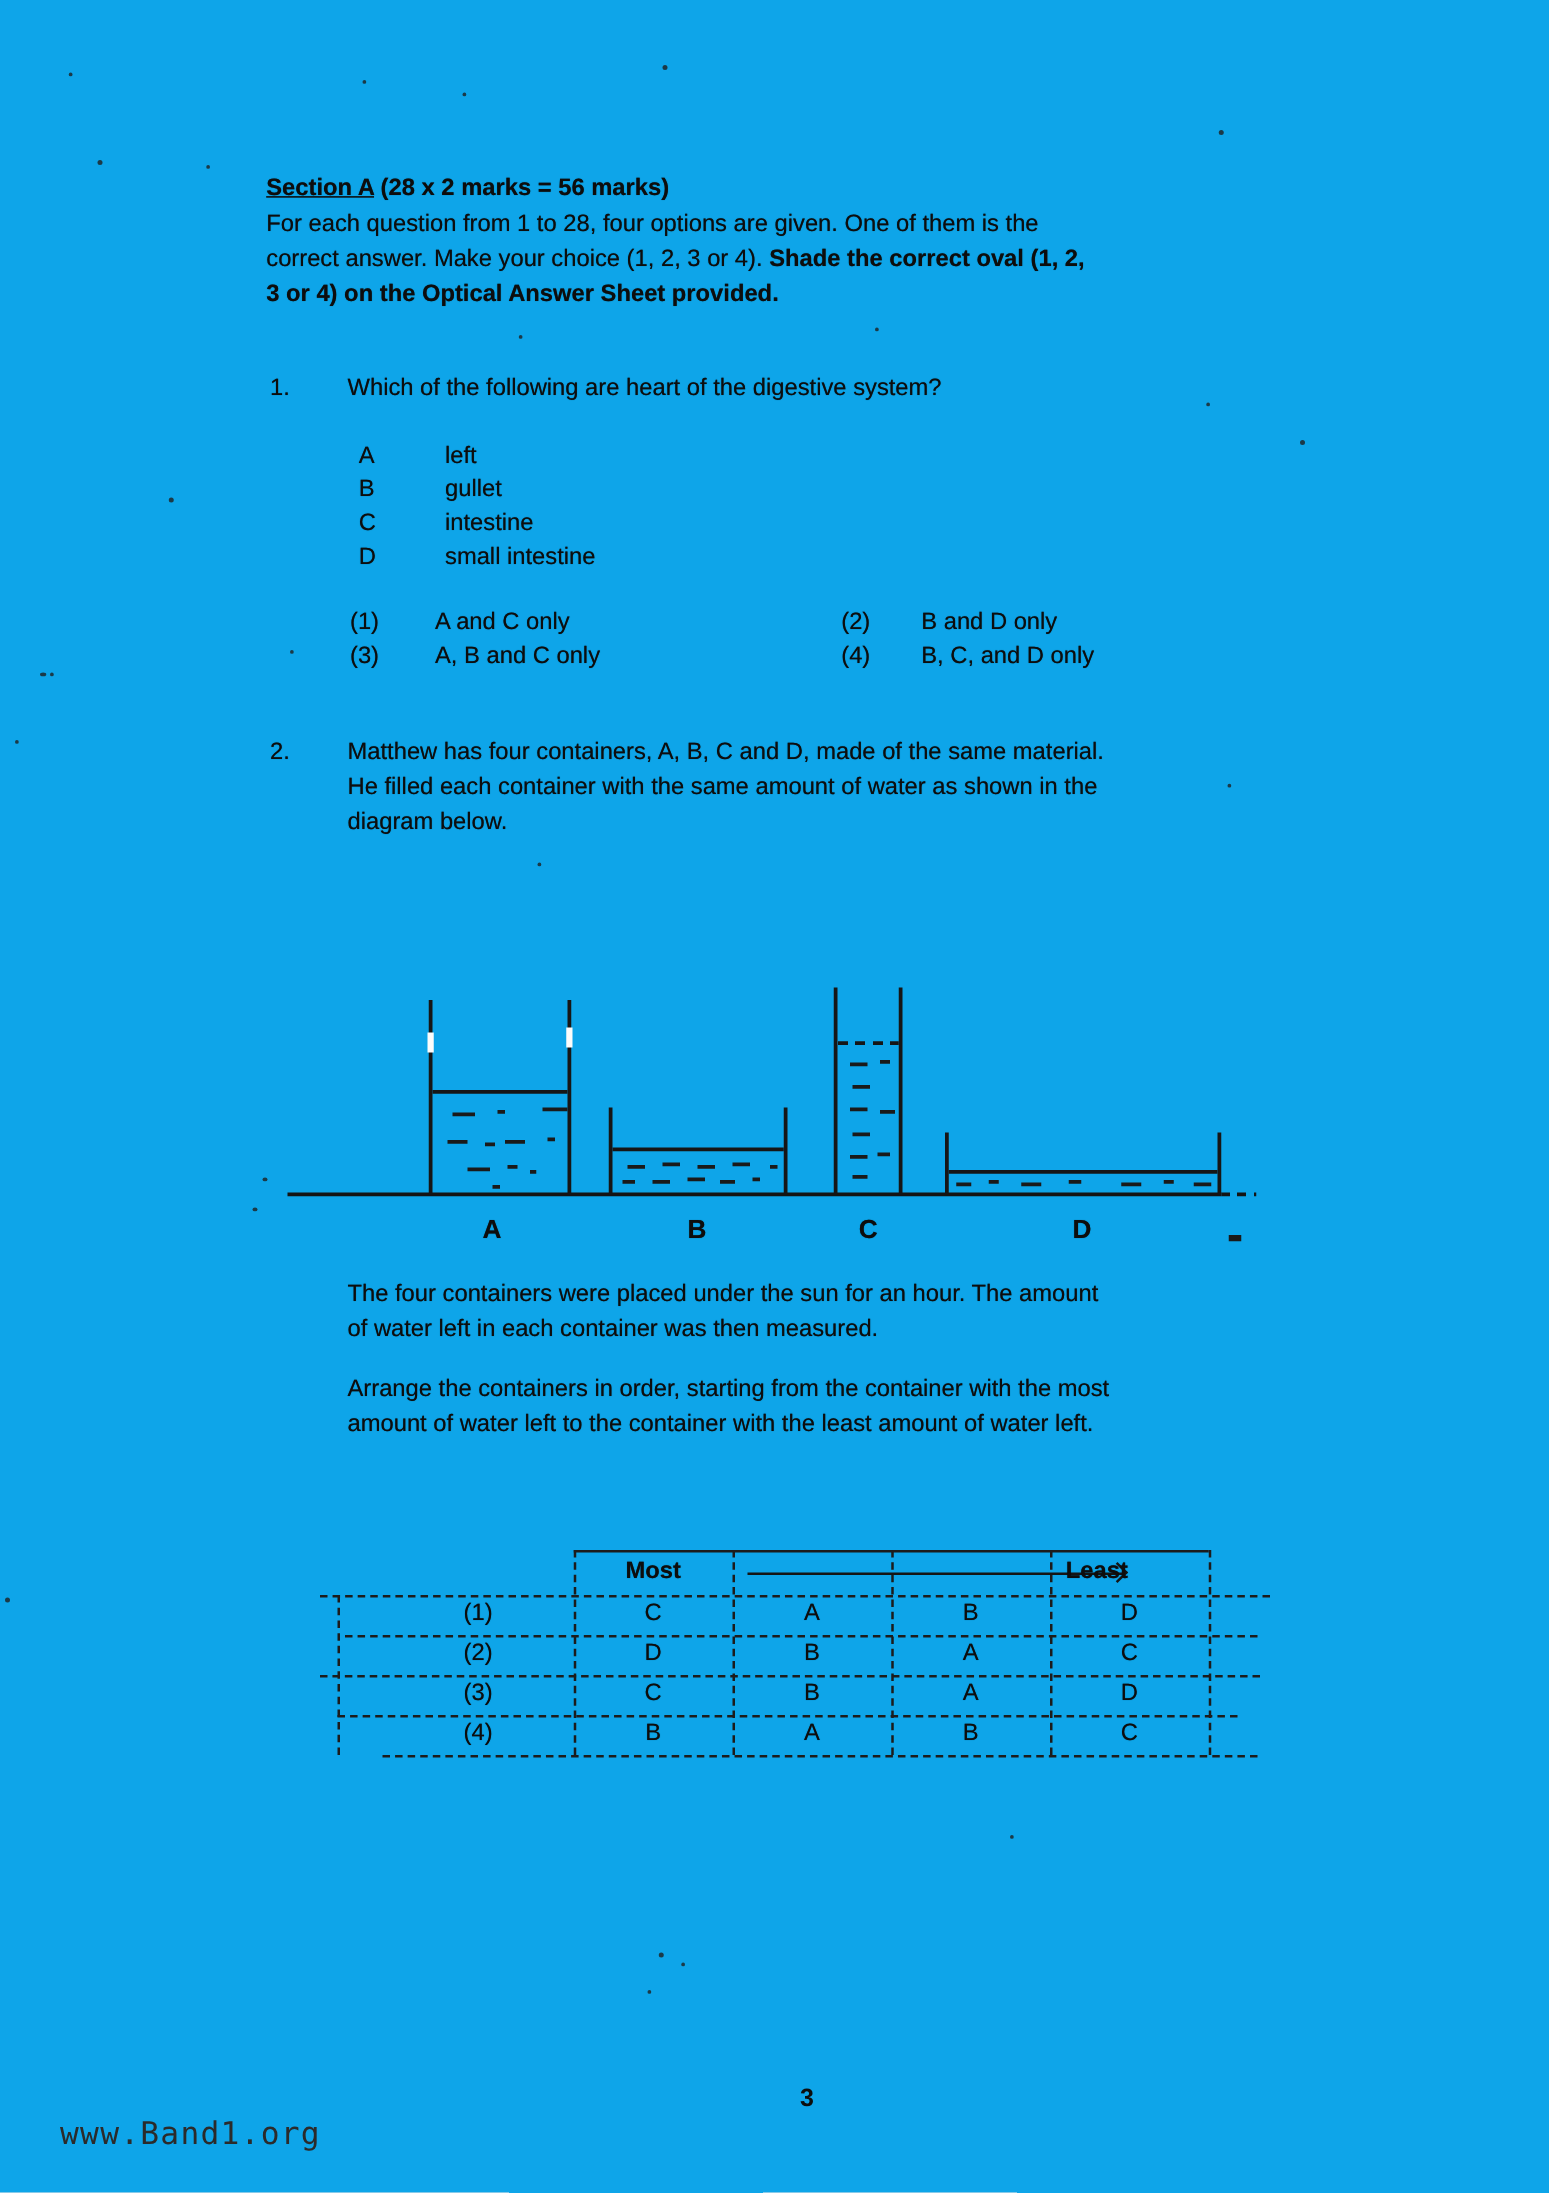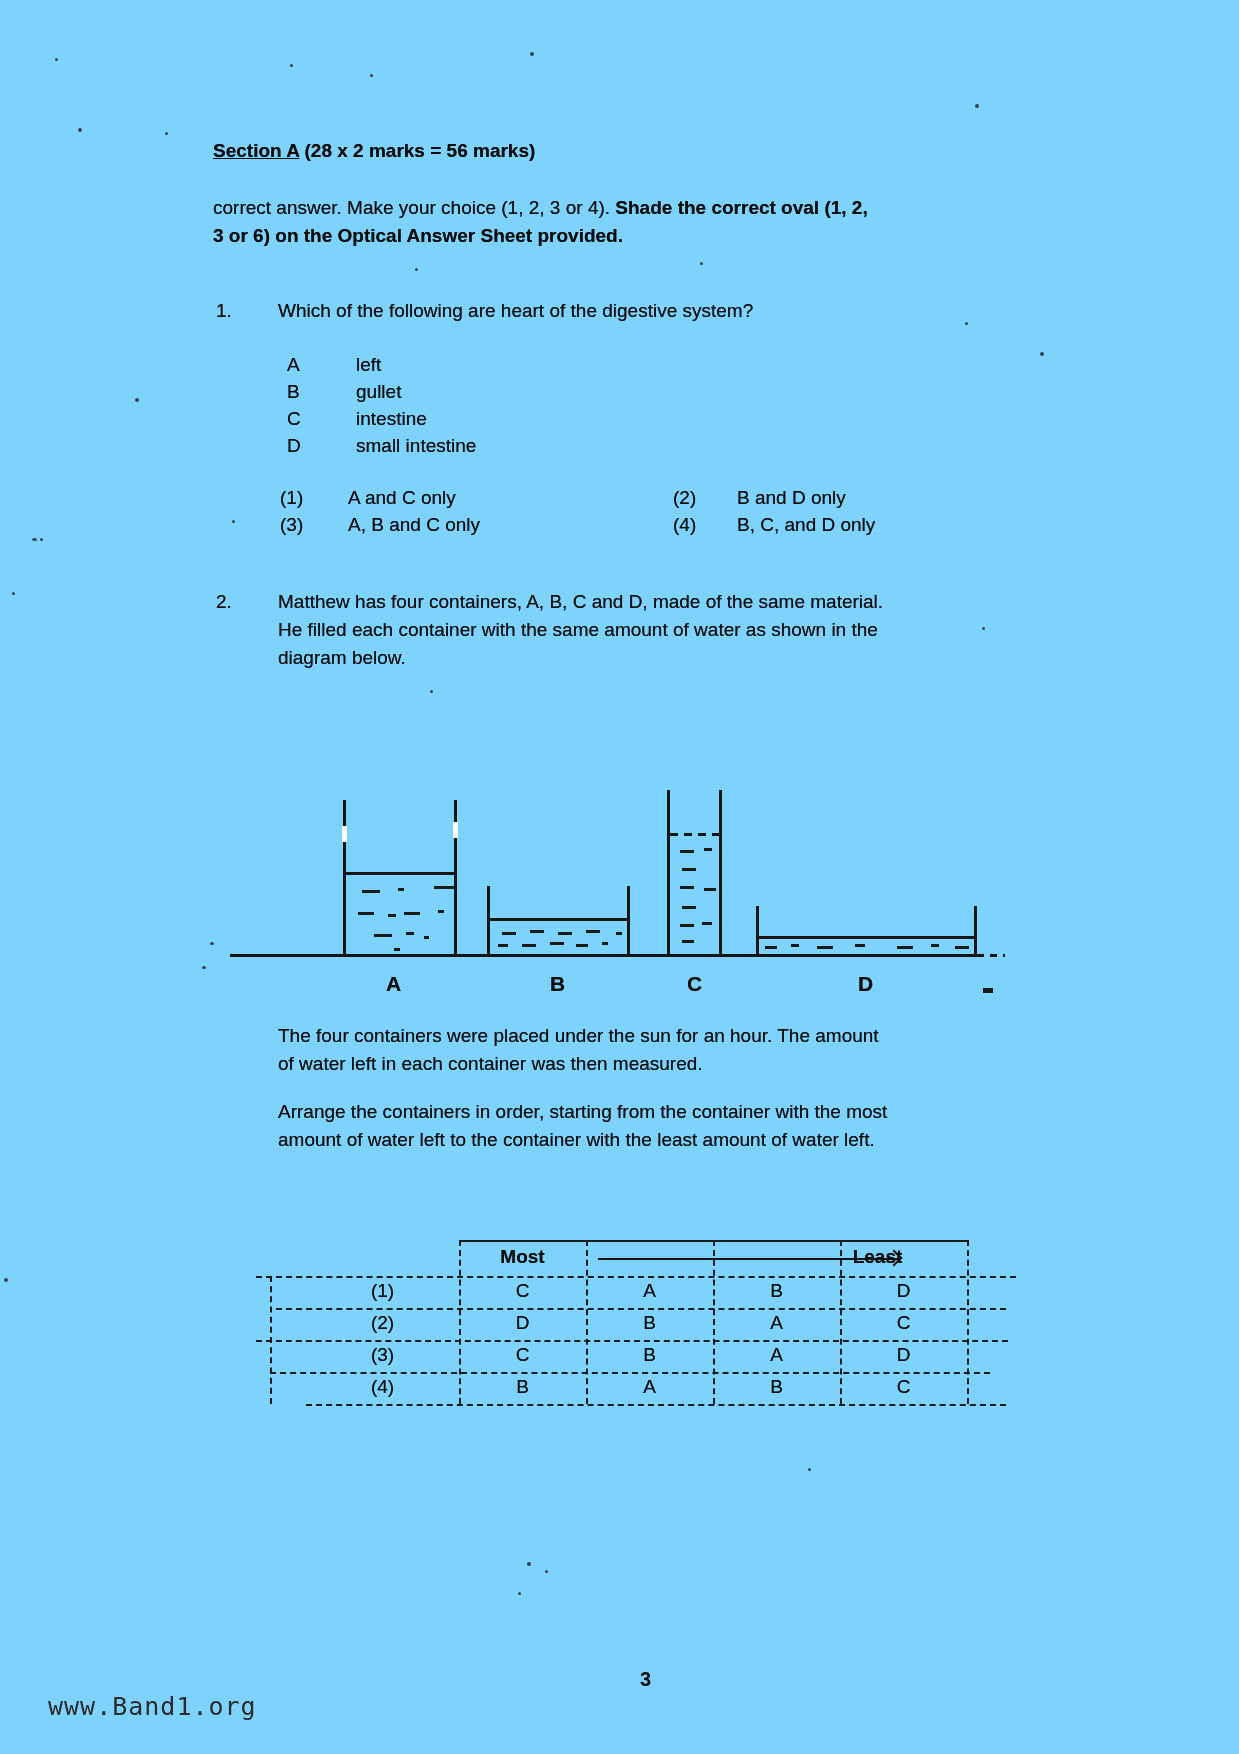--- a/index.html
+++ b/index.html
@@ -1,16 +1,16 @@
 <!DOCTYPE html>
 <html><head>
 <meta charset="utf-8">
 <style>
   html,body{margin:0;padding:0;background:#e8e8e8;}
-  .page{position:relative;width:1239px;height:1754px;background:#7dd3fc;overflow:hidden;
+  .page{position:relative;width:1239px;height:1754px;background:#0ea5e9;overflow:hidden;
         font-family:"Liberation Sans", sans-serif;color:#0d0d0d;}
   .page *{box-sizing:border-box;}
   .txt{position:absolute;font-size:19px;line-height:28px;white-space:nowrap;
        text-shadow:0 0 .6px rgba(10,10,10,.7);}
   .b{font-weight:bold;}
   .u{text-decoration:underline;}
   
   .diagram{position:absolute;left:0;top:0;width:1239px;height:1754px;pointer-events:none;}
   .ground{position:absolute;left:230px;top:954px;width:747px;height:3px;background:#141414;}
   .ground-ext{position:absolute;left:977px;top:954px;width:28px;height:3px;
@@ -37,22 +37,23 @@
   .pagenum{position:absolute;left:640px;top:1668px;font-size:20px;font-weight:bold;}
   
   .speck{position:absolute;background:#1f1f1f;border-radius:50%;opacity:.8;}
 </style>
 </head>
 <body>
 
 <div class="page">
 
   <div class="txt" style="left:213px;top:137px;"><span class="b u">Section A</span><span class="b"> (28 x 2 marks = 56 marks)</span></div>
+  <div class="txt" style="left:213px;top:166px;">For each question from 1 to 28, four options are given. One of them is the</div>
   <div class="txt" style="left:213px;top:194px;"><span>correct answer. Make your choice (1, 2, 3 or 4). </span><span class="b">Shade the correct oval (1, 2,</span></div>
-  <div class="txt b" style="left:213px;top:222px;">3 or 6) on the Optical Answer Sheet provided.</div>
+  <div class="txt b" style="left:213px;top:222px;">3 or 4) on the Optical Answer Sheet provided.</div>
 
   <div class="txt" style="left:216px;top:297px;">1.</div>
   <div class="txt" style="left:278px;top:297px;">Which of the following are heart of the digestive system?</div>
 
   <div class="txt" style="left:287px;top:351px;">A</div>
   <div class="txt" style="left:356px;top:351px;">left</div>
   <div class="txt" style="left:287px;top:378px;">B</div>
   <div class="txt" style="left:356px;top:378px;">gullet</div>
   <div class="txt" style="left:287px;top:405px;">C</div>
   <div class="txt" style="left:356px;top:405px;">intestine</div>

